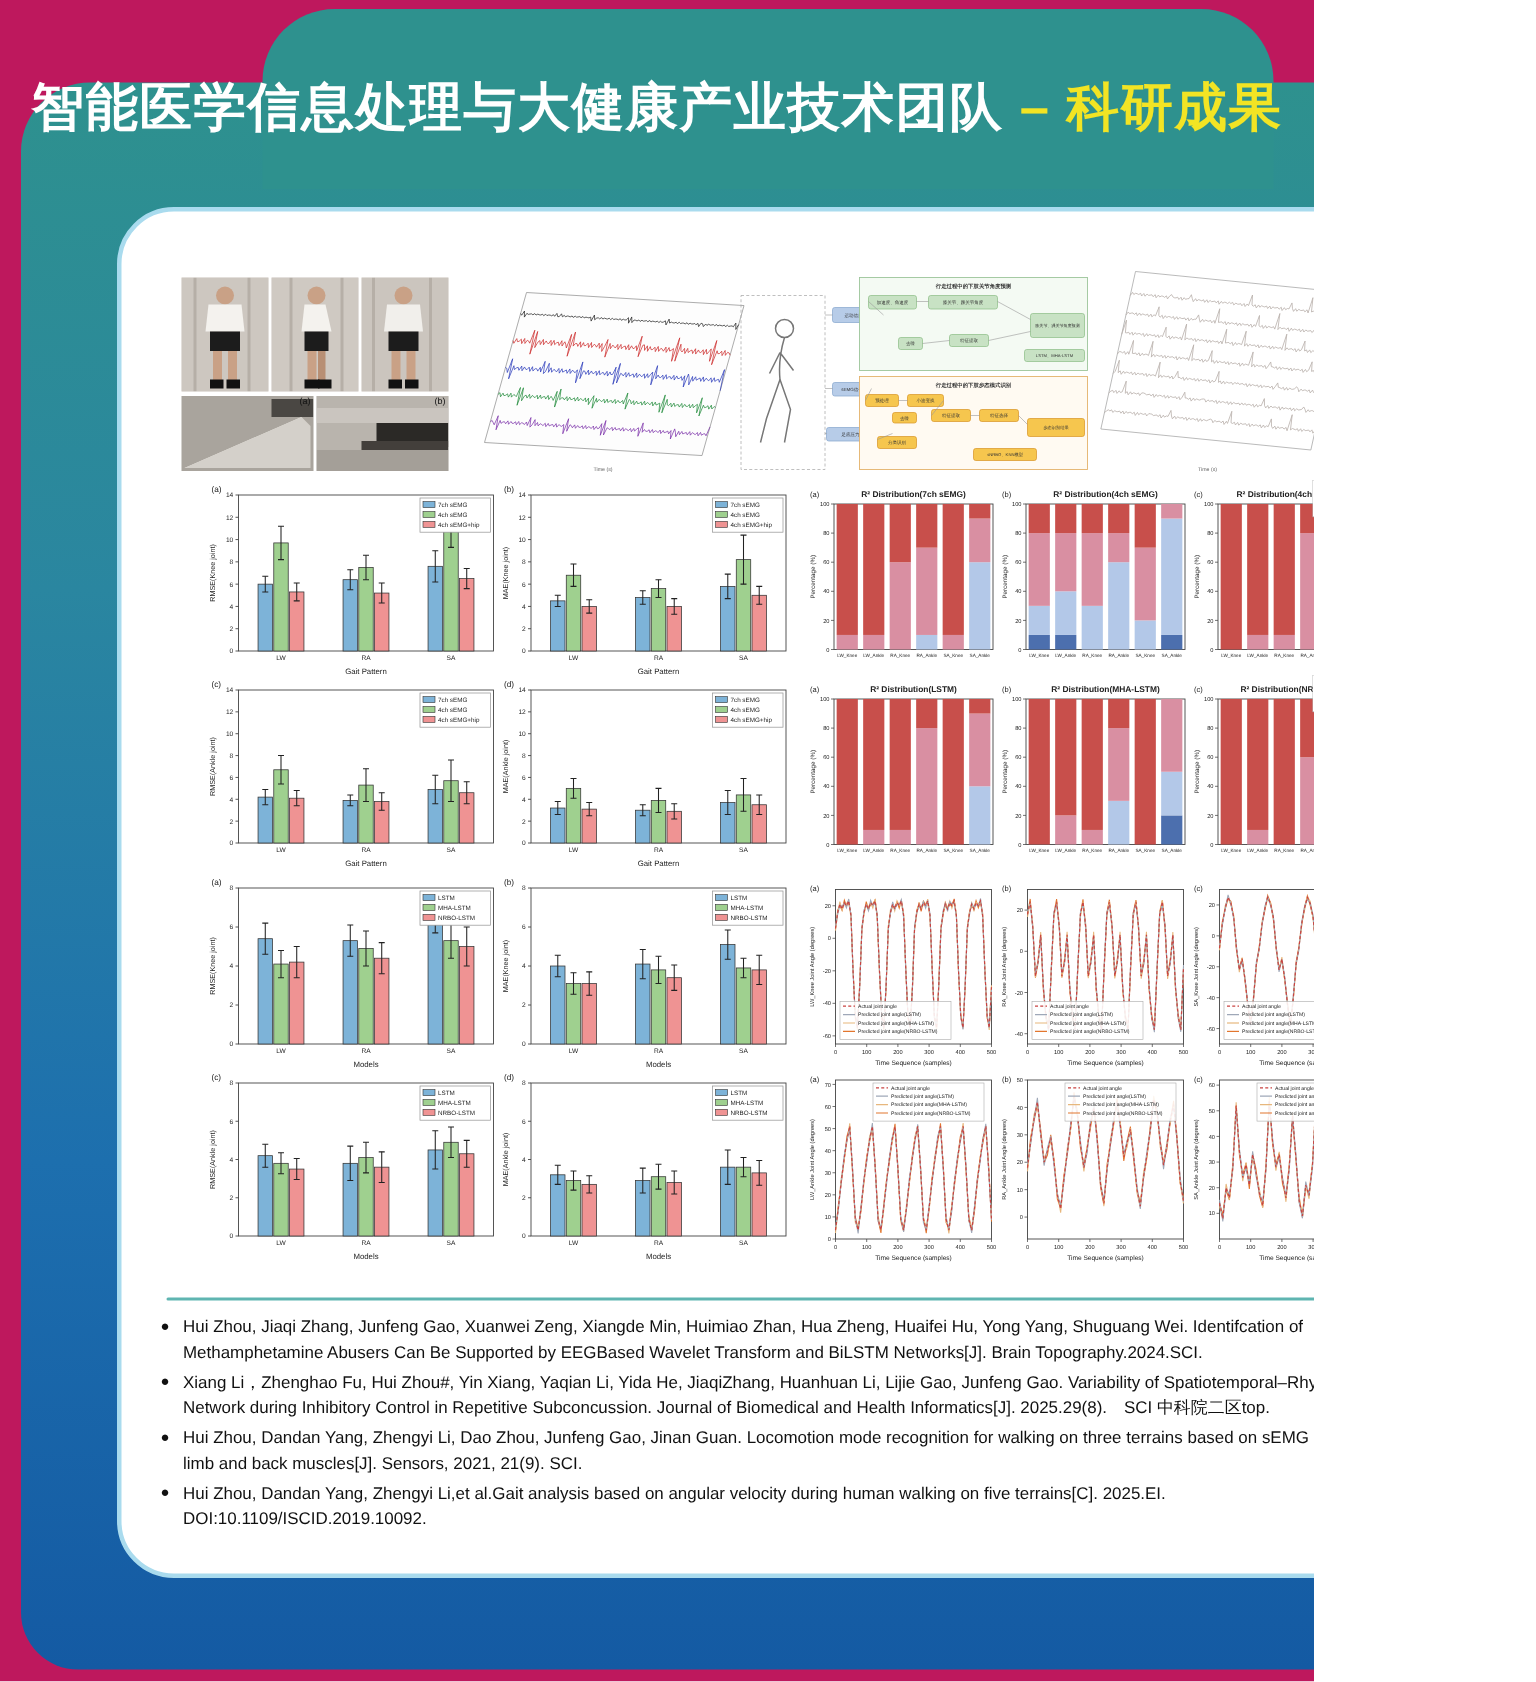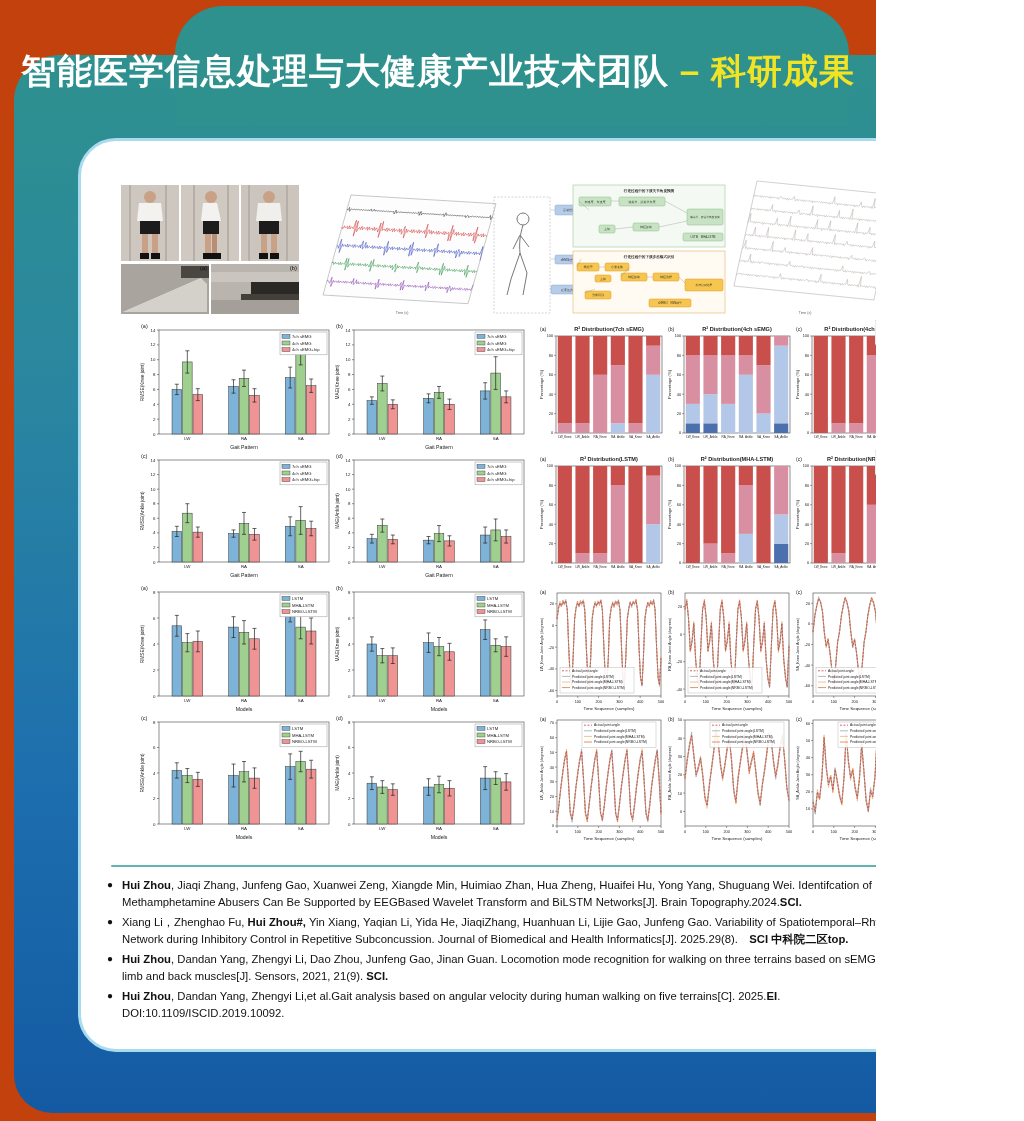--- a/index.html
+++ b/index.html
@@ -1,16 +1,16 @@
 <!DOCTYPE html>
 <html><head>
 <meta charset="utf-8">
 <style>
   html,body{margin:0;padding:0;background:#fff;}
-  .page{position:relative;width:876px;height:1121px;background:#c2410c;overflow:hidden;
+  .page{position:relative;width:876px;height:1121px;background:#be185d;overflow:hidden;
         font-family:"Liberation Sans",sans-serif;}
   .bg{position:absolute;left:14px;top:55px;width:996px;height:1058px;
       border-radius:46px 46px 38px 38px;
       background:linear-gradient(180deg,#2e918e 0%,#2a86a0 32%,#1d6fae 68%,#145aa3 100%);}
   .tab{position:absolute;left:175px;top:6px;width:674px;height:120px;
        border-radius:48px 48px 0 0;background:#2e918e;}
   .title{position:absolute;left:0;top:48px;width:100%;text-align:center;
          font-size:35px;font-weight:bold;color:#ffffff;letter-spacing:1px;z-index:3;}
   .title .accent{color:#f2e424;}
   .card{position:absolute;left:78px;top:138px;width:868px;height:914px;background:#ffffff;
@@ -18,21 +18,21 @@
   .chart,.figpanel{position:absolute;}
   .collage{position:absolute;display:flex;flex-wrap:wrap;}
   .photo{width:58px;height:76px;background:#cdc7c0;margin-right:2px;position:relative;overflow:hidden;}
   .photo:last-child{margin-right:0;}
   .photo-sm{width:88px;height:50px;background:#b5b0a9;margin-top:2px;margin-right:2px;position:relative;overflow:hidden;}
   .photo-label{position:absolute;right:2px;top:1px;font-size:6px;color:#111;z-index:2;}
   .divider{position:absolute;background:#5fb5b1;height:2px;border-radius:1px;}
   .pubs{position:absolute;margin:0;padding:0;list-style:none;font-size:11.3px;line-height:1.5;color:#111;}
   .pub{position:relative;padding-left:15px;margin-bottom:3px;}
   .pub .bullet{position:absolute;left:0;top:0;font-size:10px;}
-  .pub .b{font-weight:bold;}
+  .pub .b{font-weight:normal;}
   svg text{font-family:"Liberation Sans",sans-serif;}
 </style>
 </head>
 <body>
 
 <div class="page">
   <div class="bg"></div>
   <div class="tab"></div>
   <div class="title">
     <span>智能医学信息处理与大健康产业技术团队</span>

